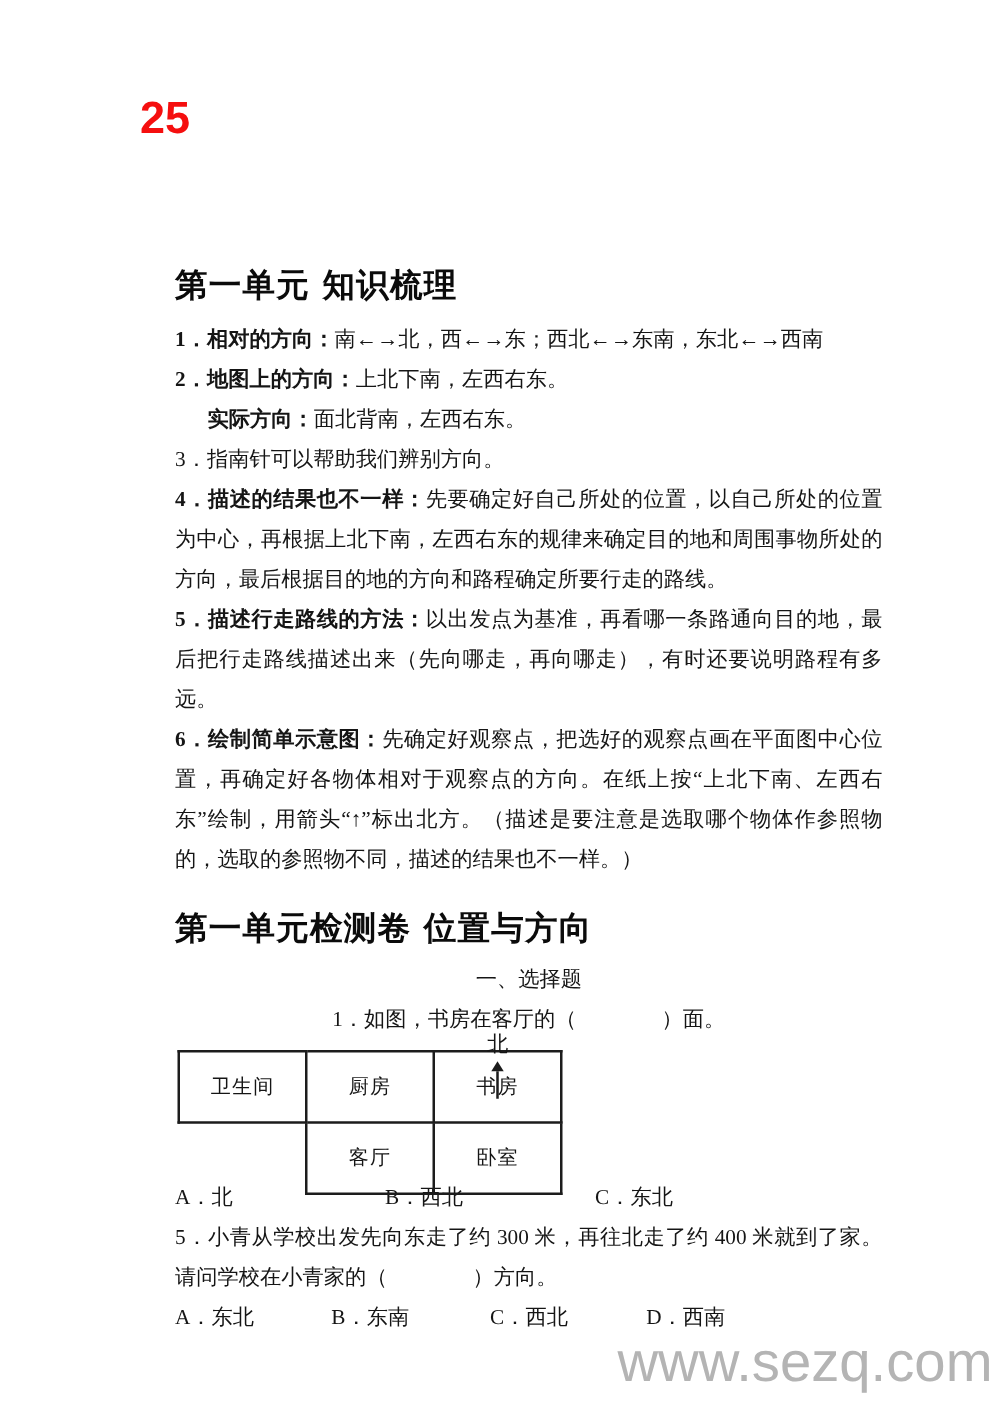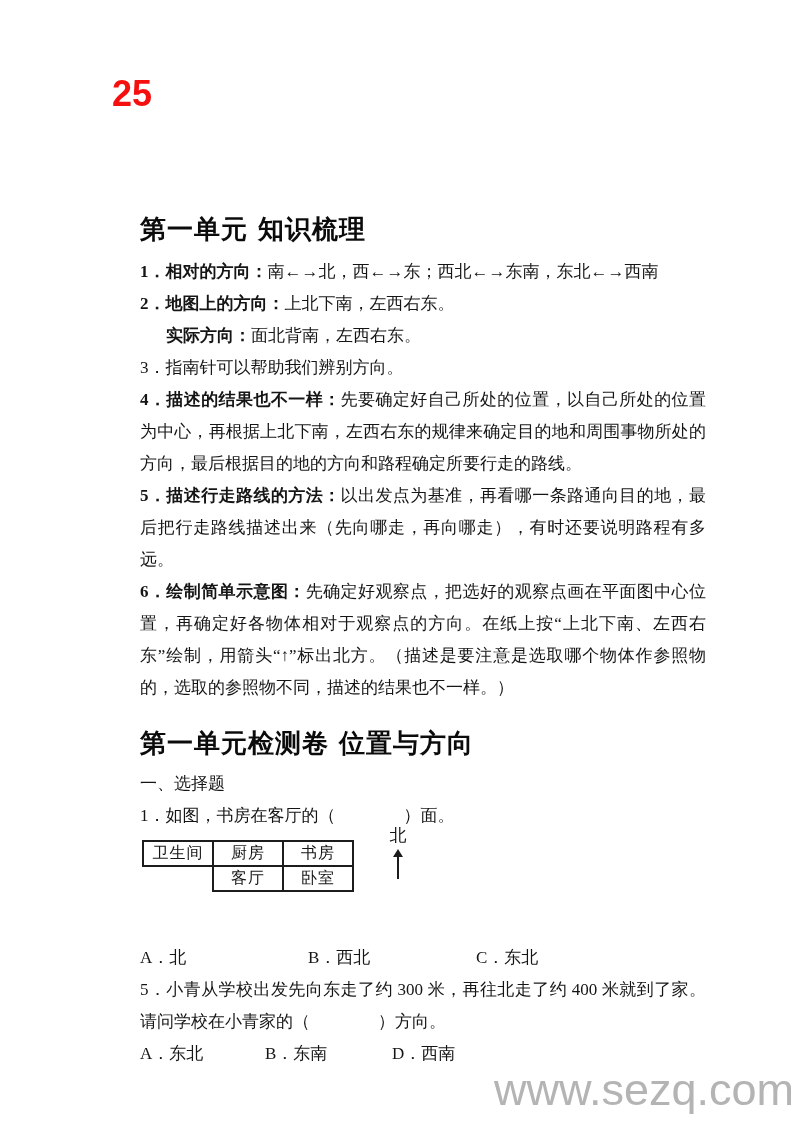--- a/index.html
+++ b/index.html
@@ -22,33 +22,33 @@
     font-family:"DejaVu Sans","Liberation Sans",sans-serif;
     font-size:26px;font-weight:700;text-align:left;
     margin:0;line-height:34px;letter-spacing:1px;color:#0b0b0b;
   }
   .h1{margin-bottom:10px;}
   .h2{margin-top:22px;margin-bottom:8px;}
   .item{
     margin:0;font-size:17px;line-height:32px;
     text-align:justify;text-justify:inter-ideograph;
   }
-  .noj{text-align:left;}
+  .noj{text-align:center;}
   .b{font-weight:700;}
   .indent{padding-left:26px;}
   .opts{display:flex;font-size:17px;line-height:32px;}
   .w168{width:168px;flex:none;}
   .w125{width:125px;flex:none;}
   .w127{width:127px;flex:none;}
   .opt{white-space:nowrap;}
   .diagram{position:relative;height:56px;margin:8px 0 46px 2px;}
   .plan{border-collapse:collapse;font-size:16px;font-family:"Liberation Serif","DejaVu Serif",serif;}
   .plan td{
     border:2px solid #1c1c1c;width:68px;height:23px;
-    text-align:center;padding:0;letter-spacing:1px;
+    text-align:center;padding:16px;letter-spacing:1px;
   }
   .plan td.empty{border:0;}
   .north{
     position:absolute;left:243px;top:-14px;
     display:flex;flex-direction:column;align-items:center;width:26px;
   }
   .north-label{font-size:17px;line-height:20px;}
   .arrow-head{
     width:0;height:0;margin-top:3px;
     border-left:5px solid transparent;border-right:5px solid transparent;
@@ -118,20 +118,21 @@
       <span class="opt w168">A．北</span>
       <span class="opt w168">B．西北</span>
       <span class="opt">C．东北</span>
     </div>
 
     <p class="item">5．小青从学校出发先向东走了约 300 米，再往北走了约 400 米就到了家。请问学校在小青家的（　　　　）方向。</p>
 
     <div class="opts">
       <span class="opt w125">A．东北</span>
       <span class="opt w127">B．东南</span>
+      <span class="opt w125">C．西北</span>
       <span class="opt">D．西南</span>
     </div>
 
   </div>
 
   <div class="watermark">www.sezq.com</div>
 
 </div>
 
 </body></html>

